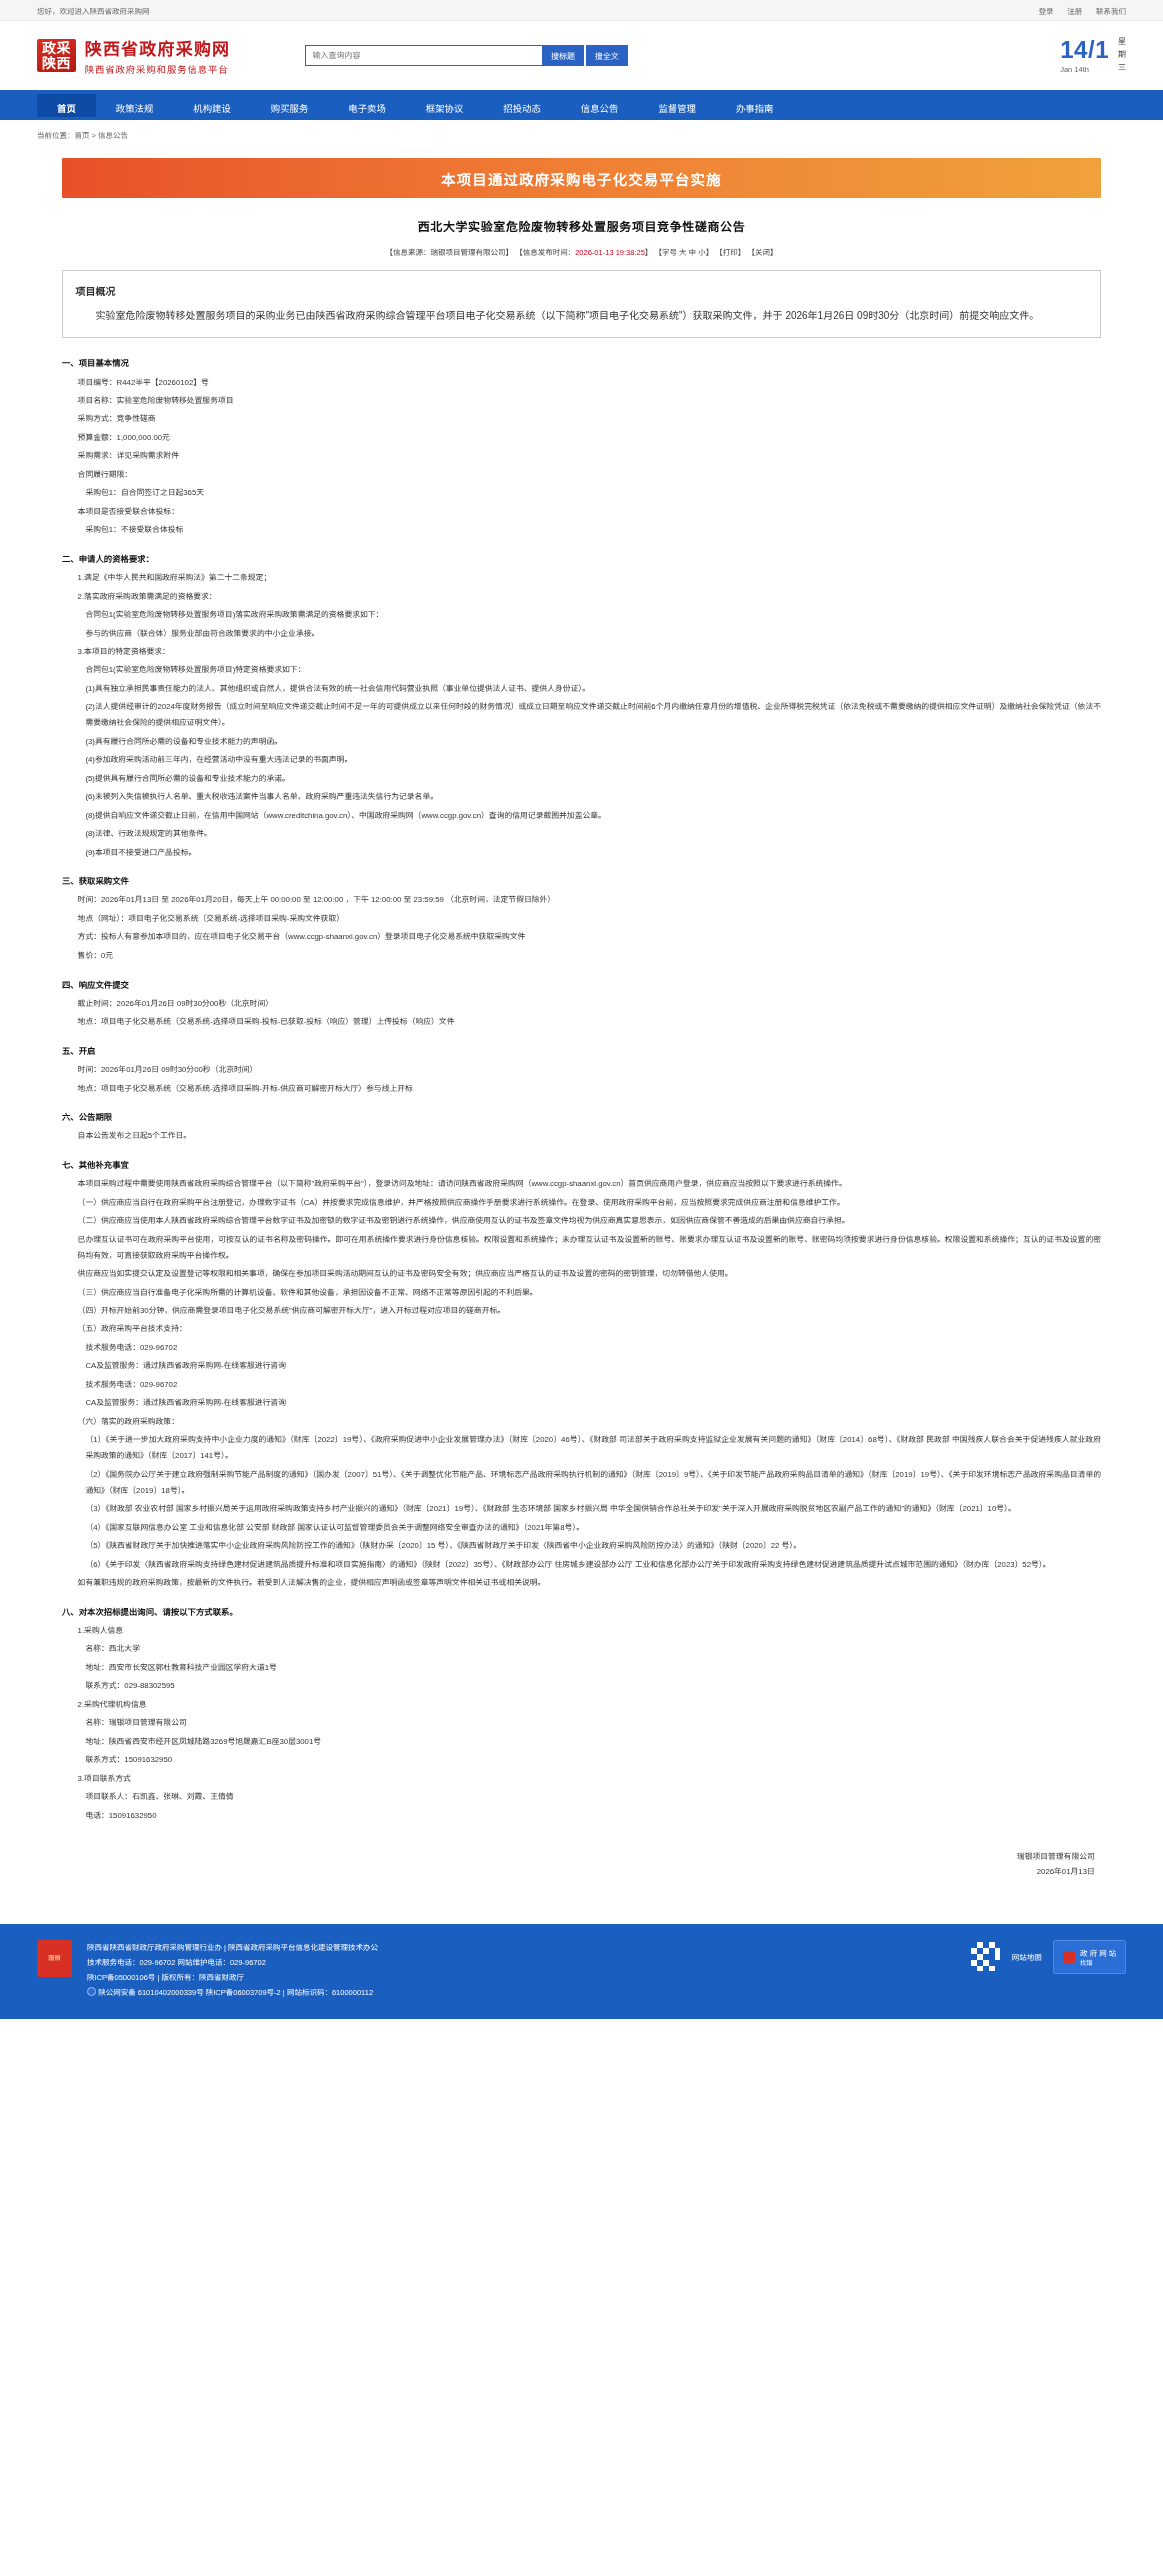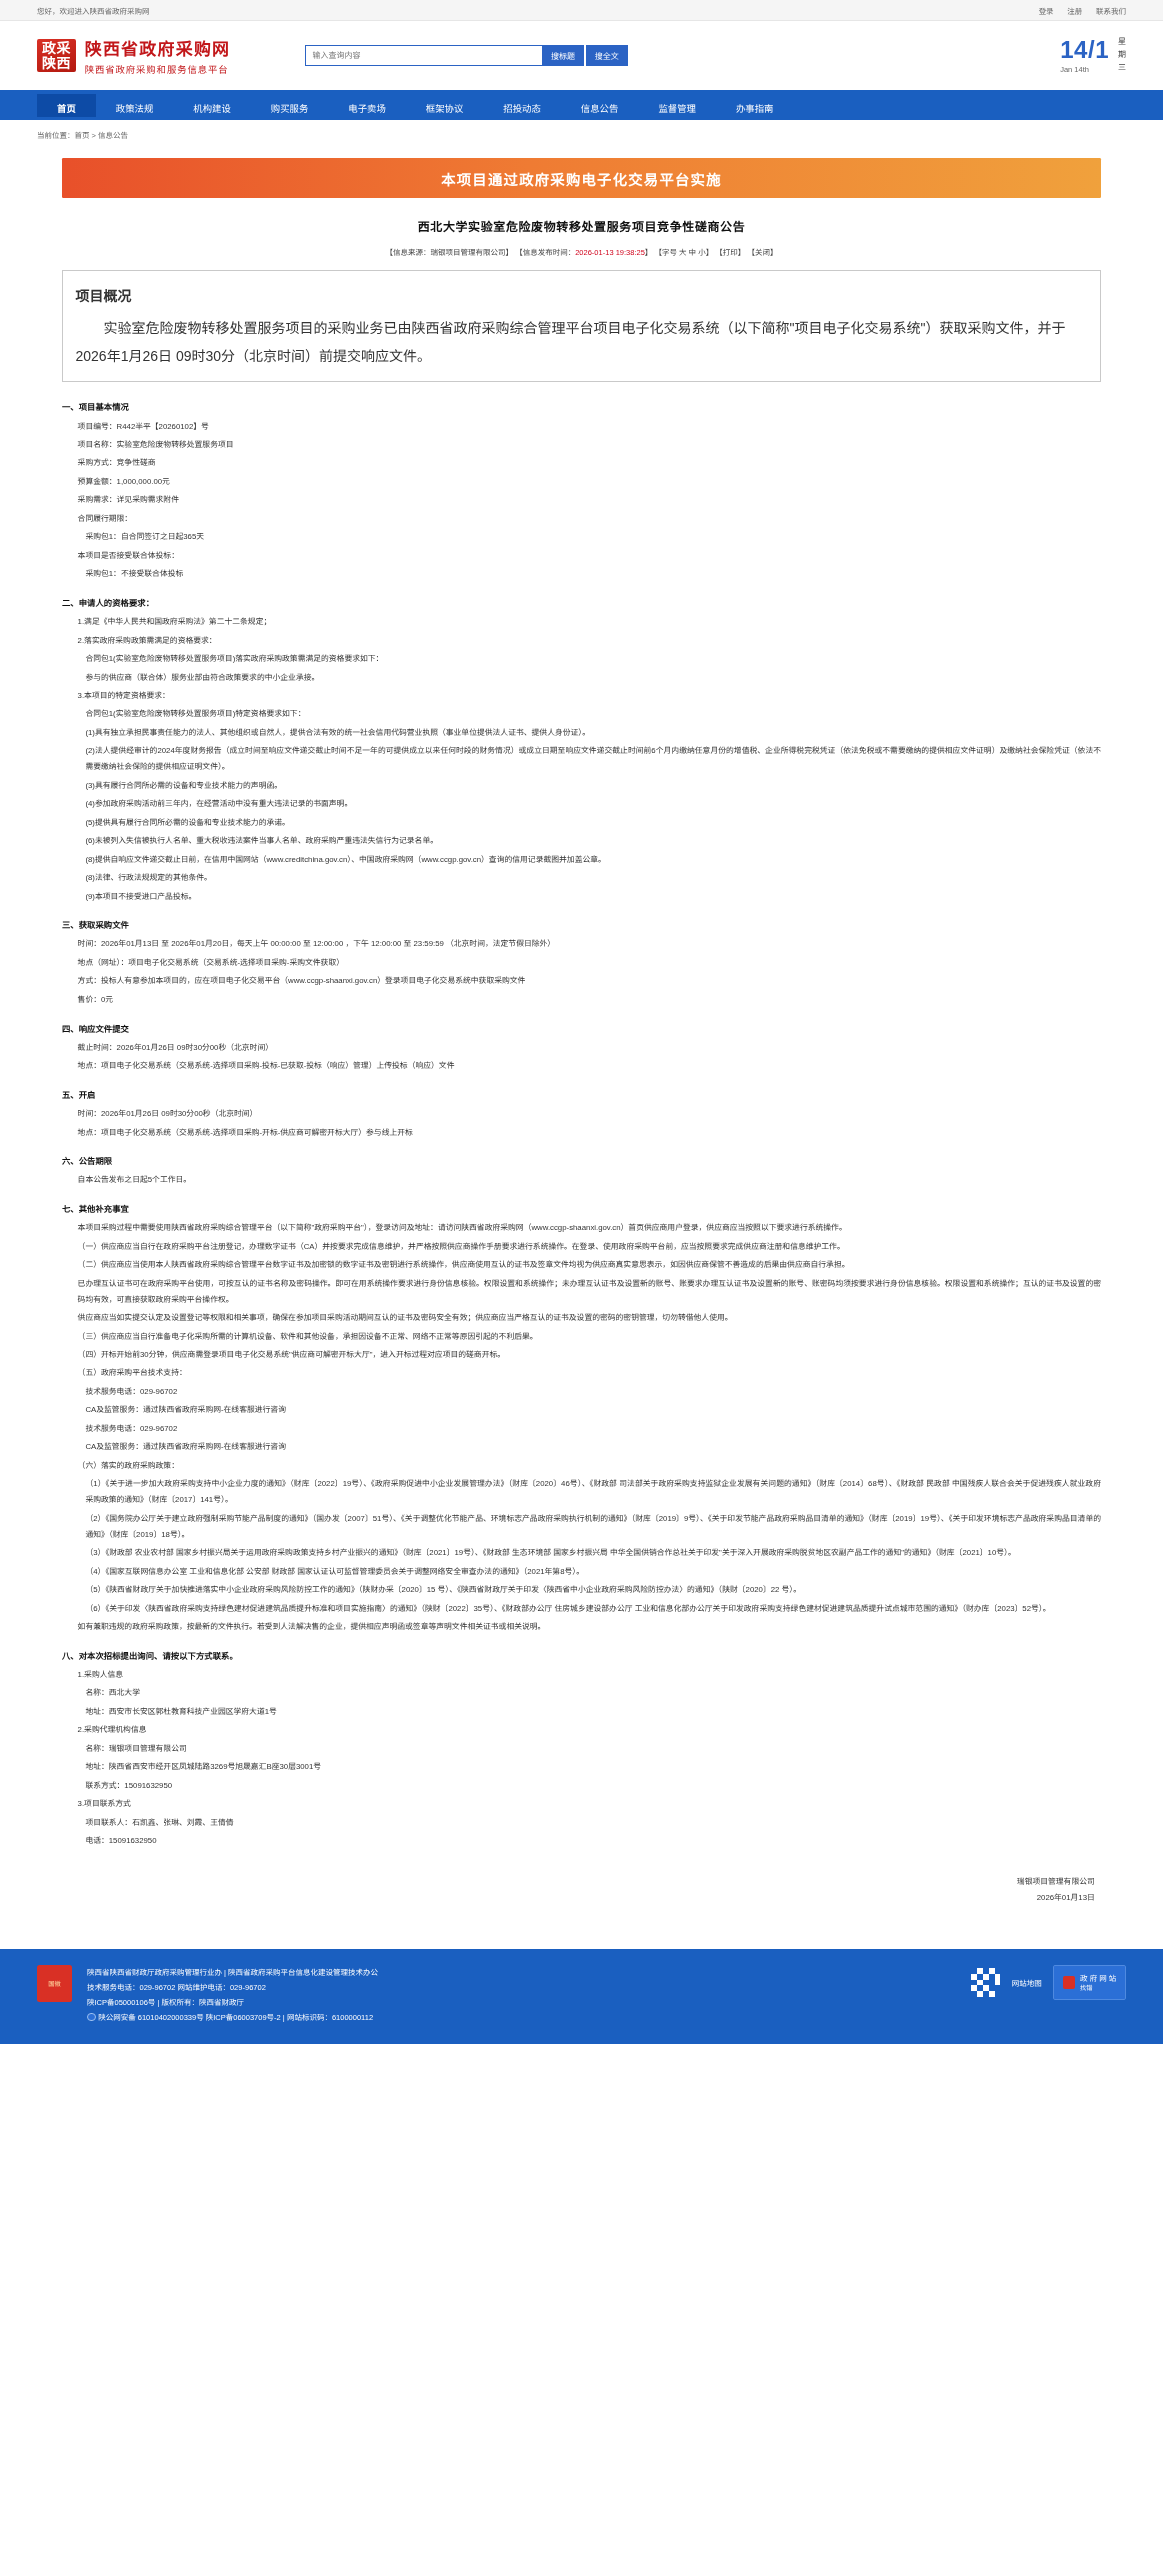--- a/index.html
+++ b/index.html
@@ -154,21 +154,21 @@
     color:#444;
     margin-bottom: 13.7px;
   }
   .doc-meta .red { color:#d0021b; }
   .doc-meta .lnk { color:#444; }
 
   .notice-box {
     border: 0.6px solid #c9c9c9;
     padding: 11.2px 12.5px;
     margin-bottom: 18px;
-    font-size: 14px;
+    font-size: 10px;
     line-height: 2;
   }
   .notice-box .nb-title { font-weight:bold; margin-bottom:3.7px;}
   .notice-box p { margin: 0; text-indent: 2em; }
 
   .sec-h {
     font-weight: bold;
     font-size: 8.4px;
     margin: 13.7px 0 6.2px 0;
     color:#111;
@@ -357,20 +357,21 @@
         <div class="para just indent2">（2）《国务院办公厅关于建立政府强制采购节能产品制度的通知》（国办发〔2007〕51号）、《关于调整优化节能产品、环境标志产品政府采购执行机制的通知》（财库〔2019〕9号）、《关于印发节能产品政府采购品目清单的通知》（财库〔2019〕19号）、《关于印发环境标志产品政府采购品目清单的通知》（财库〔2019〕18号）。</div>
         <div class="para just indent2">（3）《财政部 农业农村部 国家乡村振兴局关于运用政府采购政策支持乡村产业振兴的通知》（财库〔2021〕19号）、《财政部 生态环境部 国家乡村振兴局 中华全国供销合作总社关于印发"关于深入开展政府采购脱贫地区农副产品工作的通知"的通知》（财库〔2021〕10号）。</div>
         <div class="para just indent2">（4）《国家互联网信息办公室 工业和信息化部 公安部 财政部 国家认证认可监督管理委员会关于调整网络安全审查办法的通知》（2021年第8号）。</div>
         <div class="para just indent2">（5）《陕西省财政厅关于加快推进落实中小企业政府采购风险防控工作的通知》（陕财办采〔2020〕15 号）、《陕西省财政厅关于印发〈陕西省中小企业政府采购风险防控办法〉的通知》（陕财〔2020〕22 号）。</div>
         <div class="para just indent2">（6）《关于印发〈陕西省政府采购支持绿色建材促进建筑品质提升标准和项目实施指南〉的通知》（陕财〔2022〕35号）、《财政部办公厅 住房城乡建设部办公厅 工业和信息化部办公厅关于印发政府采购支持绿色建材促进建筑品质提升试点城市范围的通知》（财办库〔2023〕52号）。</div>
         <div class="para just indent1">如有兼职违规的政府采购政策，按最新的文件执行。若受到人法解决售的企业，提供相应声明函或签章等声明文件相关证书或相关说明。</div>
         <div class="sec-h">八、对本次招标提出询问、请按以下方式联系。</div>
         <div class="para just indent1">1.采购人信息</div>
         <div class="para just indent2">名称：西北大学</div>
         <div class="para just indent2">地址：西安市长安区郭杜教育科技产业园区学府大道1号</div>
+        <div class="para just indent2">联系方式：029-88302595</div>
         <div class="para just indent1">2.采购代理机构信息</div>
         <div class="para just indent2">名称：瑞银项目管理有限公司</div>
         <div class="para just indent2">地址：陕西省西安市经开区凤城陆路3269号旭晟嘉汇B座30层3001号</div>
         <div class="para just indent2">联系方式：15091632950</div>
         <div class="para just indent1">3.项目联系方式</div>
         <div class="para just indent2">项目联系人：石凯鑫、张琳、刘霞、王倩倩</div>
         <div class="para just indent2">电话：15091632950</div>
       </div>
 
     <div class="sign">

